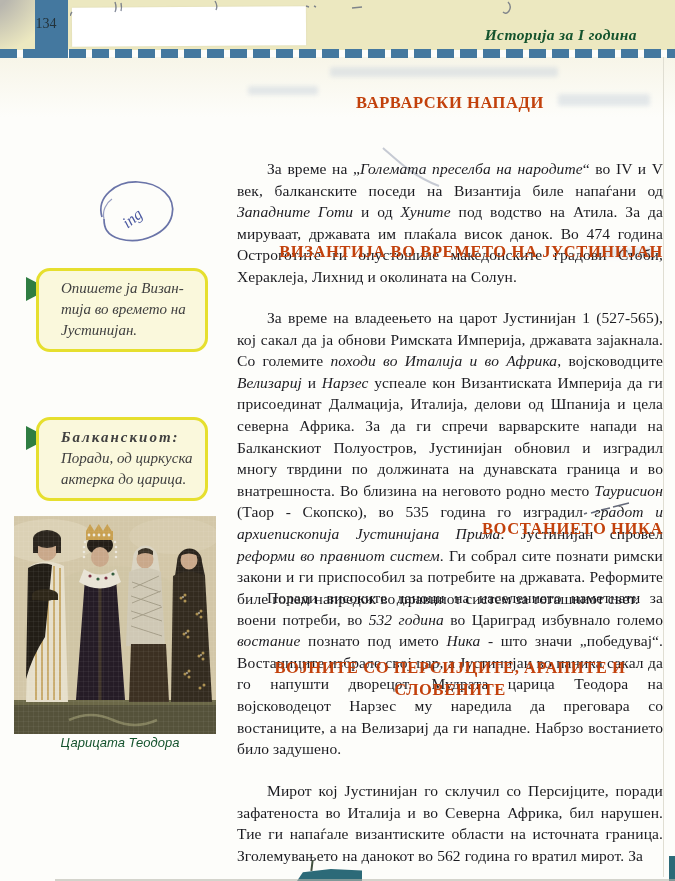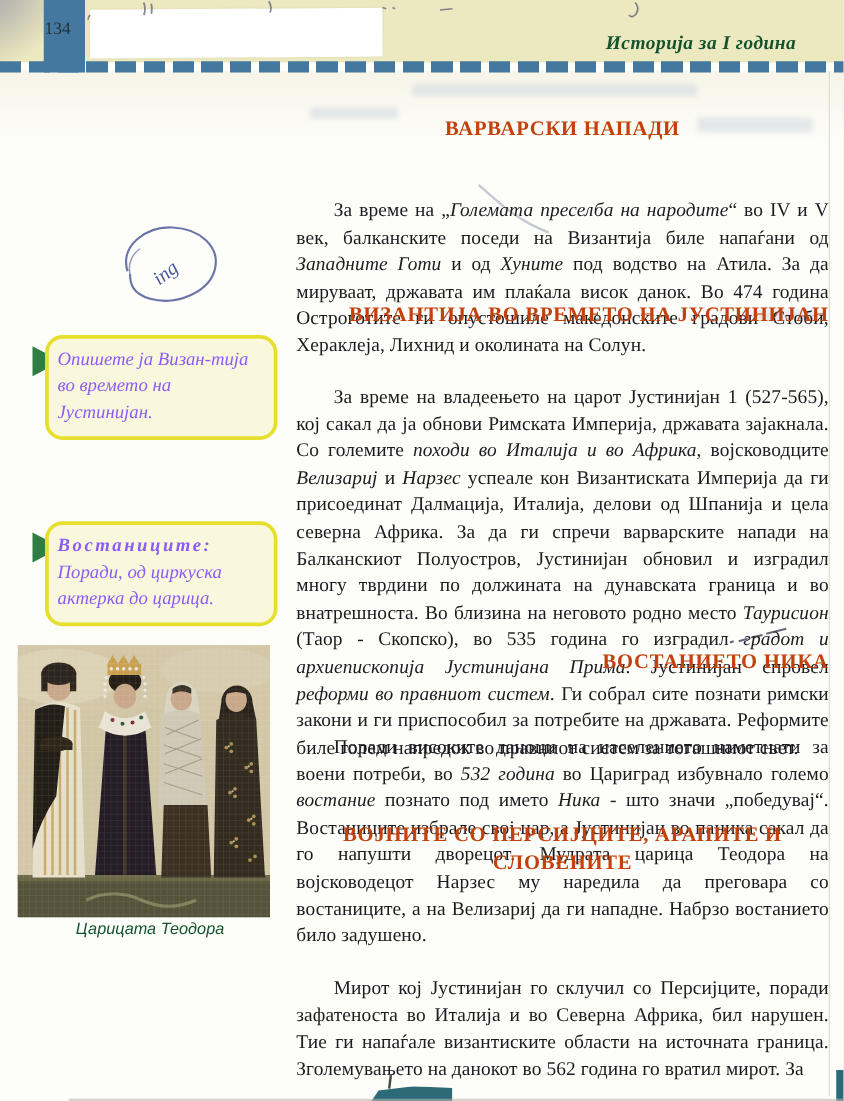--- a/index.html
+++ b/index.html
@@ -23,23 +23,23 @@
   .hand-mark{position:absolute;background:none;}
   
   .ghost{position:absolute;background:#c6d0db;opacity:.45;filter:blur(2px);border-radius:2px;}
   
   .heading{position:absolute;left:237px;width:426px;text-align:center;font-weight:bold;
       font-size:16.5px;letter-spacing:.6px;color:#c2410c;line-height:22px;}
   .para{position:absolute;left:237px;width:426px;font-size:15.5px;line-height:21.6px;
       text-align:justify;text-indent:30px;letter-spacing:.1px;color:#1b1b20;margin-top:36px;}
   .para .it{font-style:italic;}
   
-  .mbox{position:absolute;left:36px;width:186px;border:3px solid #e6df2e;border-radius:14px;
-      background:#faf8dc;padding:7px 8px 8px 7px;box-sizing:border-box;
-      font-style:italic;font-size:15px;line-height:21px;color:#8b5cf6;}
+  .mbox{position:absolute;left:36px;width:172px;border:3px solid #e6df2e;border-radius:14px;
+      background:#faf8dc;padding:7px 8px 8px 22px;box-sizing:border-box;
+      font-style:italic;font-size:15px;line-height:21px;color:#404040;}
   .mbox .mtitle{font-weight:bold;letter-spacing:2px;}
   .tri{position:absolute;width:0;height:0;border-top:12px solid transparent;
       border-bottom:12px solid transparent;border-left:23px solid #2f7d42;}
   
   .doodle{position:absolute;left:80px;top:173px;}
   
   .figure{position:absolute;left:14px;top:516px;}
   .fig-caption{position:absolute;left:30px;top:735px;width:180px;text-align:center;
       font-family:"Liberation Sans",sans-serif;font-style:italic;font-size:13px;color:#14532d;}
   
@@ -110,21 +110,21 @@
   <div class="heading" style="top:657px;">ВОЈНИТЕ СО ПЕРСИЈЦИТЕ, АРАПИТЕ И СЛОВЕНИТЕ</div>
   <div class="para" style="top:744px;"><span>Мирот кој Јустинијан го склучил со Персијците, поради зафатеноста во Италија и во Северна Африка, бил нарушен. Тие ги напаѓале византиските области на источната граница. Зголемувањето на данокот во 562 година го вратил мирот. За</span></div>
 
   <div class="tri" style="left:26px;top:277px;"></div>
   <div class="mbox" style="top:268px;min-height:77px;">
     <span>Опишете ја Визан-тија во времето на Јустинијан.</span>
   </div>
 
   <div class="tri" style="left:26px;top:426px;"></div>
   <div class="mbox" style="top:417px;min-height:75px;">
-    <span class="mtitle">Востаниците:</span>
+    <span class="mtitle">Балканскиот:</span>
     <span>Поради, од циркуска актерка до царица.</span>
   </div>
 
   <svg class="figure" width="202" height="218" viewBox="0 0 202 218">
     <defs>
       <pattern id="tess" width="5" height="5" patternUnits="userSpaceOnUse">
         <path d="M0 0H5V5" stroke="rgba(255,255,255,0.09)" fill="none"></path>
       </pattern>
     </defs>
     <rect width="202" height="218" fill="#d3c7a8"></rect>

